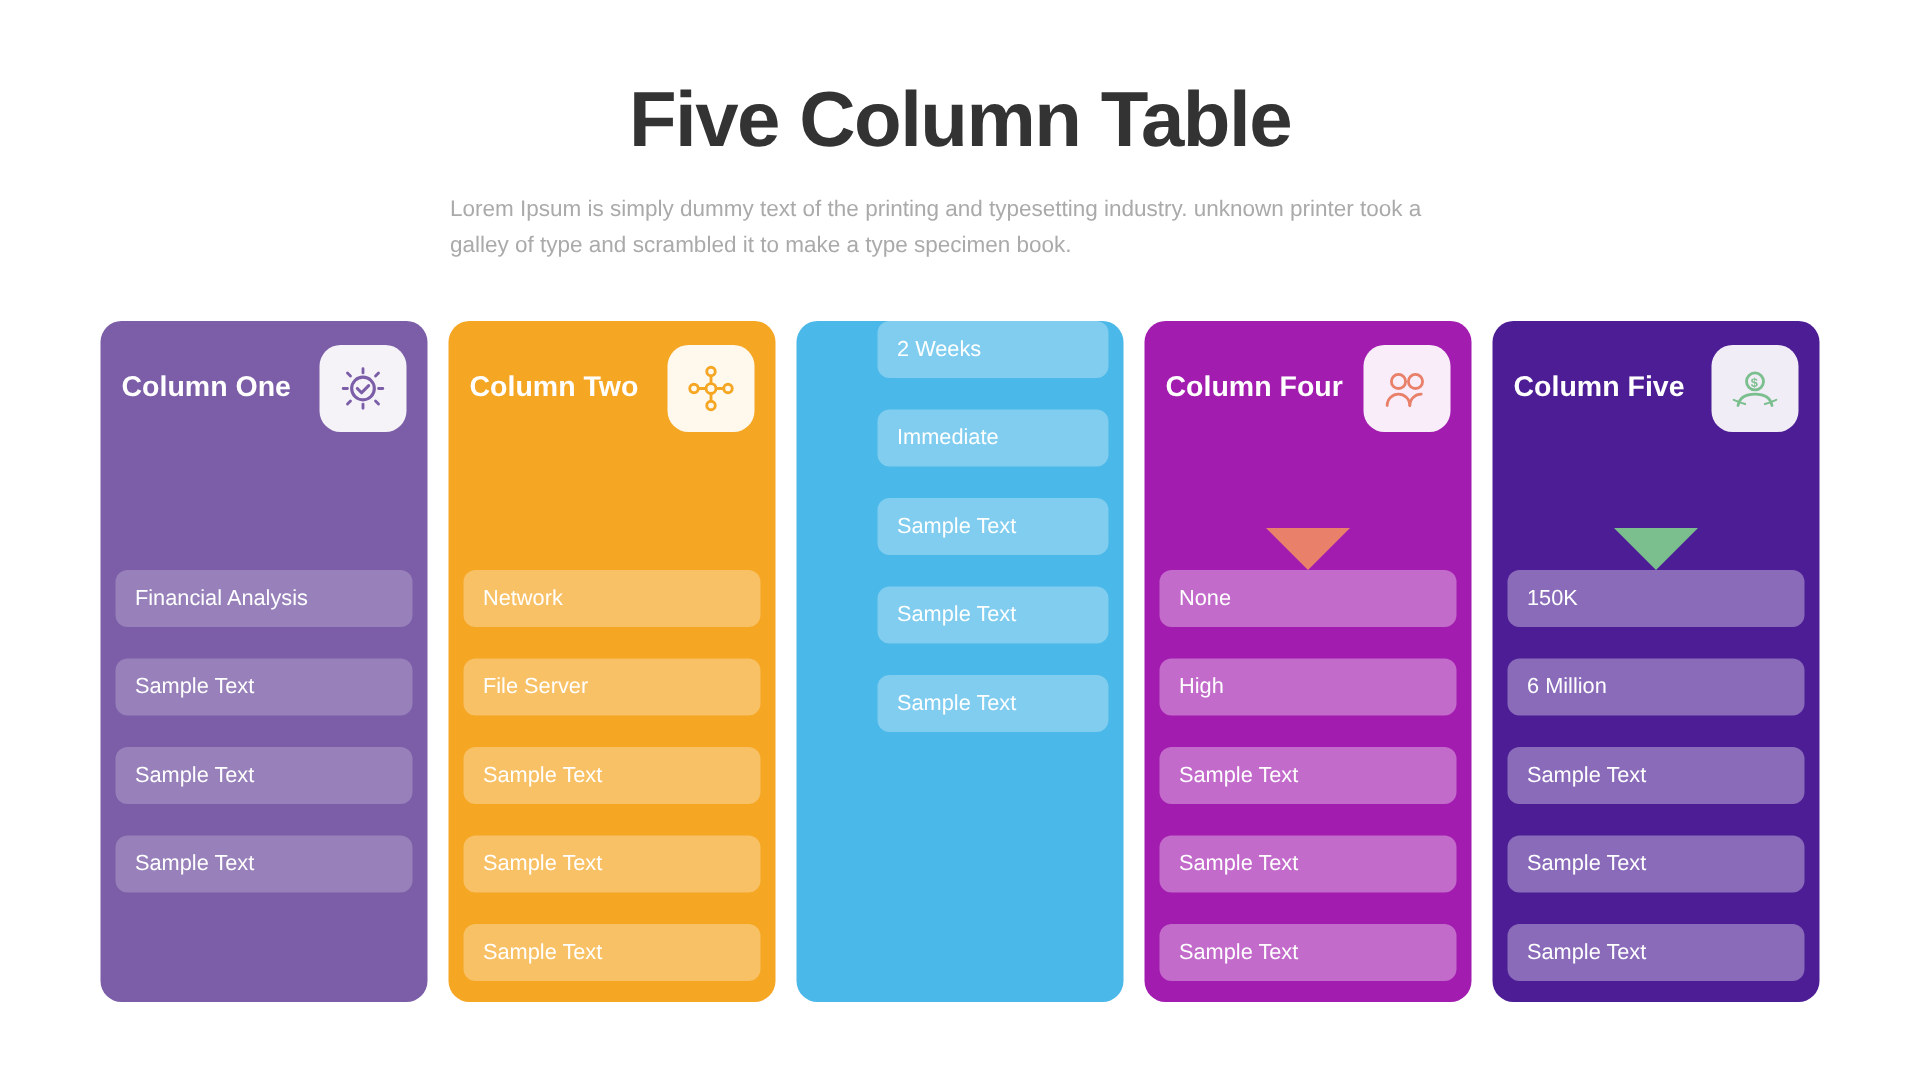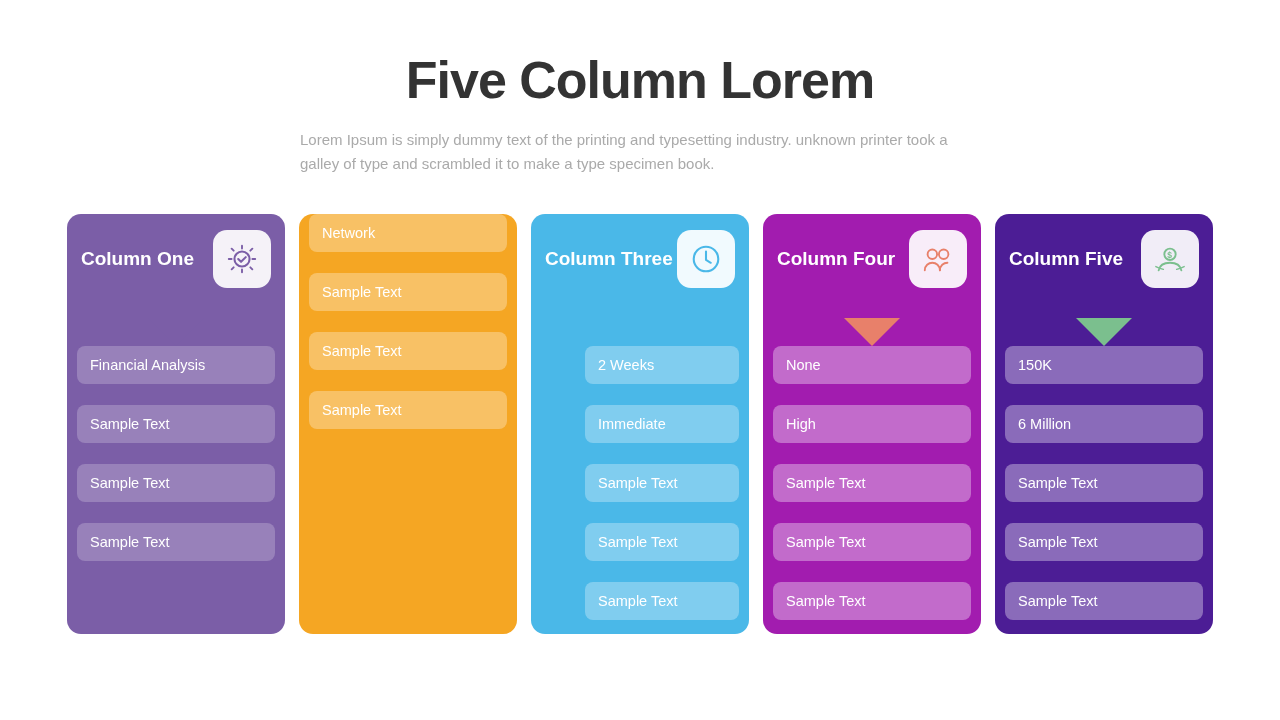--- a/index.html
+++ b/index.html
@@ -53,21 +53,21 @@
     .col-2 { background: #f5a623; }
     .col-3 { background: #4ab8e8; }
     .col-4 { background: #a21caf; }
     .col-5 { background: #4c1d95; }
 
     .col-header {
       display: flex;
       flex-direction: row;
       align-items: center;
       justify-content: space-between;
-      padding: 16px 14px 58px 14px;
+      padding: 16px 14px 92px 14px;
       position: relative;
       border-radius: 18px;
     }
     .col-header-text {
       color: #fff;
       font-size: 19px;
       font-weight: 800;
       line-height: 1.25;
     }
     .col-icon-box {
@@ -118,21 +118,21 @@
     }
     .col-1 .col-header::after { border-top: 28px solid #7b5ea7; }
     .col-2 .col-header::after { border-top: 28px solid #f5a623; }
     .col-3 .col-header::after { border-top: 28px solid #4ab8e8; }
     .col-4 .col-header::after { border-top: 28px solid #e8806a; }
     .col-5 .col-header::after { border-top: 28px solid #7bbf8e; }
   </style>
 </head>
 <body>
 
-<h1 class="page-title">Five Column Lorem</h1>
+<h1 class="page-title">Five Column Table</h1>
 <p class="subtitle">Lorem Ipsum is simply dummy text of the printing and typesetting industry. unknown
 printer took a galley of type and scrambled it to make a type specimen book.</p>
 
 <div class="table-container">
 
   <div class="column col-1">
     <div class="col-header">
       <div class="col-header-text">Column One</div>
       <div class="col-icon-box">
         <svg viewBox="0 0 36 36" fill="none" xmlns="http://www.w3.org/2000/svg">
@@ -144,38 +144,46 @@
     </div>
     <div class="items-area">
       <div class="cell">Financial Analysis</div>
       <div class="cell">Sample Text</div>
       <div class="cell">Sample Text</div>
       <div class="cell">Sample Text</div>
     </div>
   </div>
 
   <div class="column col-2">
+    <div class="col-header">
+      <div class="col-header-text">Column Two</div>
+      <div class="col-icon-box">
+        <svg viewBox="0 0 36 36" fill="none" xmlns="http://www.w3.org/2000/svg">
+          <circle cx="18" cy="18" r="3.5" stroke="#f5a623" stroke-width="2"></circle>
+          <circle cx="6" cy="18" r="3" stroke="#f5a623" stroke-width="2"></circle>
+          <circle cx="30" cy="18" r="3" stroke="#f5a623" stroke-width="2"></circle>
+          <circle cx="18" cy="6" r="3" stroke="#f5a623" stroke-width="2"></circle>
+          <circle cx="18" cy="30" r="3" stroke="#f5a623" stroke-width="2"></circle>
+          <line x1="9" y1="18" x2="14.5" y2="18" stroke="#f5a623" stroke-width="2"></line>
+          <line x1="21.5" y1="18" x2="27" y2="18" stroke="#f5a623" stroke-width="2"></line>
+          <line x1="18" y1="9" x2="18" y2="14.5" stroke="#f5a623" stroke-width="2"></line>
+          <line x1="18" y1="21.5" x2="18" y2="27" stroke="#f5a623" stroke-width="2"></line>
+        </svg>
+      </div>
+    </div>
     <div class="items-area">
       <div class="cell">Network</div>
+      <div class="cell">File Server</div>
       <div class="cell">Sample Text</div>
       <div class="cell">Sample Text</div>
       <div class="cell">Sample Text</div>
     </div>
   </div>
 
   <div class="column col-3">
-    <div class="col-header">
-      <div class="col-header-text">Column Three</div>
-      <div class="col-icon-box">
-        <svg viewBox="0 0 36 36" fill="none" xmlns="http://www.w3.org/2000/svg">
-          <circle cx="18" cy="18" r="13" stroke="#4ab8e8" stroke-width="2.2"></circle>
-          <path d="M18 10v9l5 3" stroke="#4ab8e8" stroke-width="2.2" stroke-linecap="round" stroke-linejoin="round"></path>
-        </svg>
-      </div>
-    </div>
     <div class="items-area">
       <div class="cell">2 Weeks</div>
       <div class="cell">Immediate</div>
       <div class="cell">Sample Text</div>
       <div class="cell">Sample Text</div>
       <div class="cell">Sample Text</div>
     </div>
   </div>
 
   <div class="column col-4">

